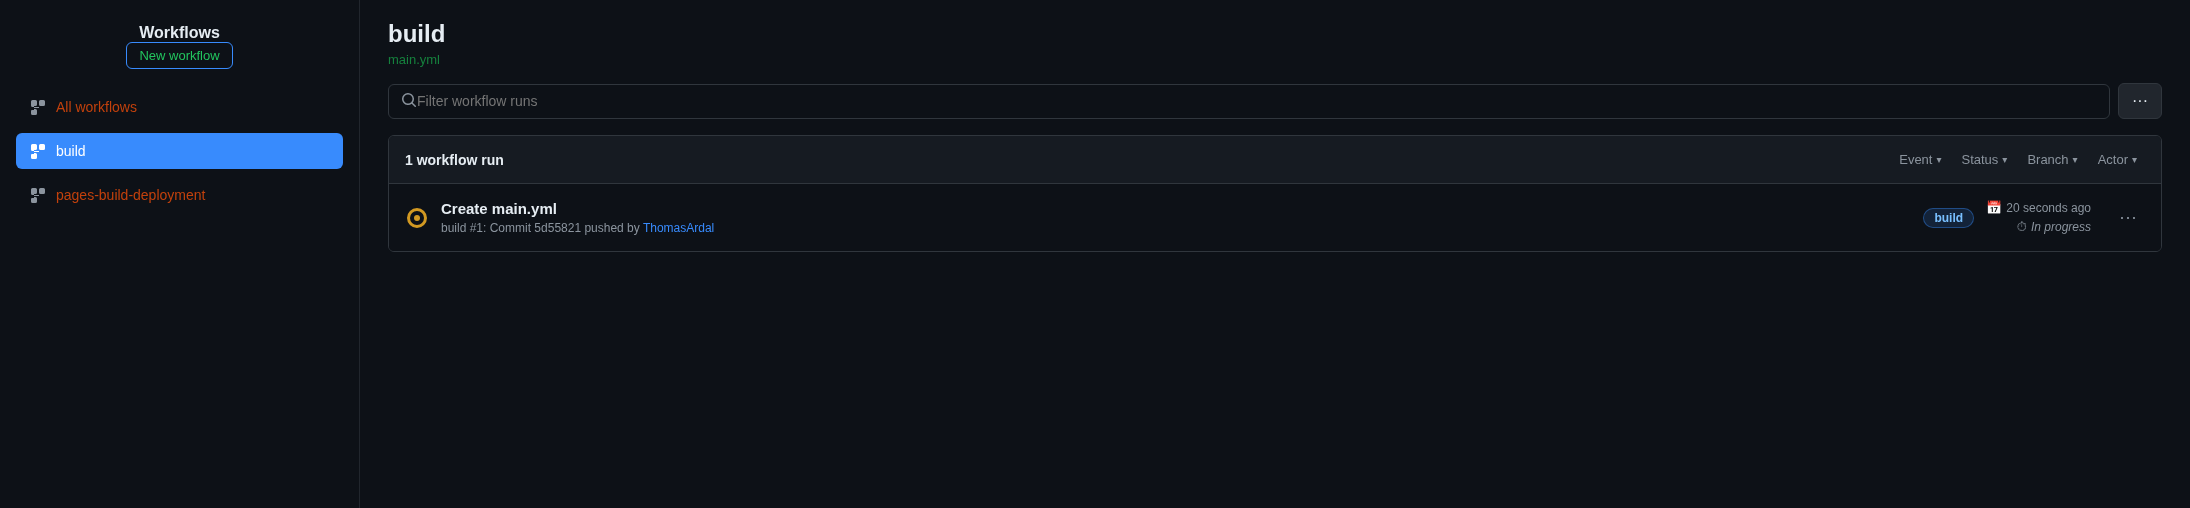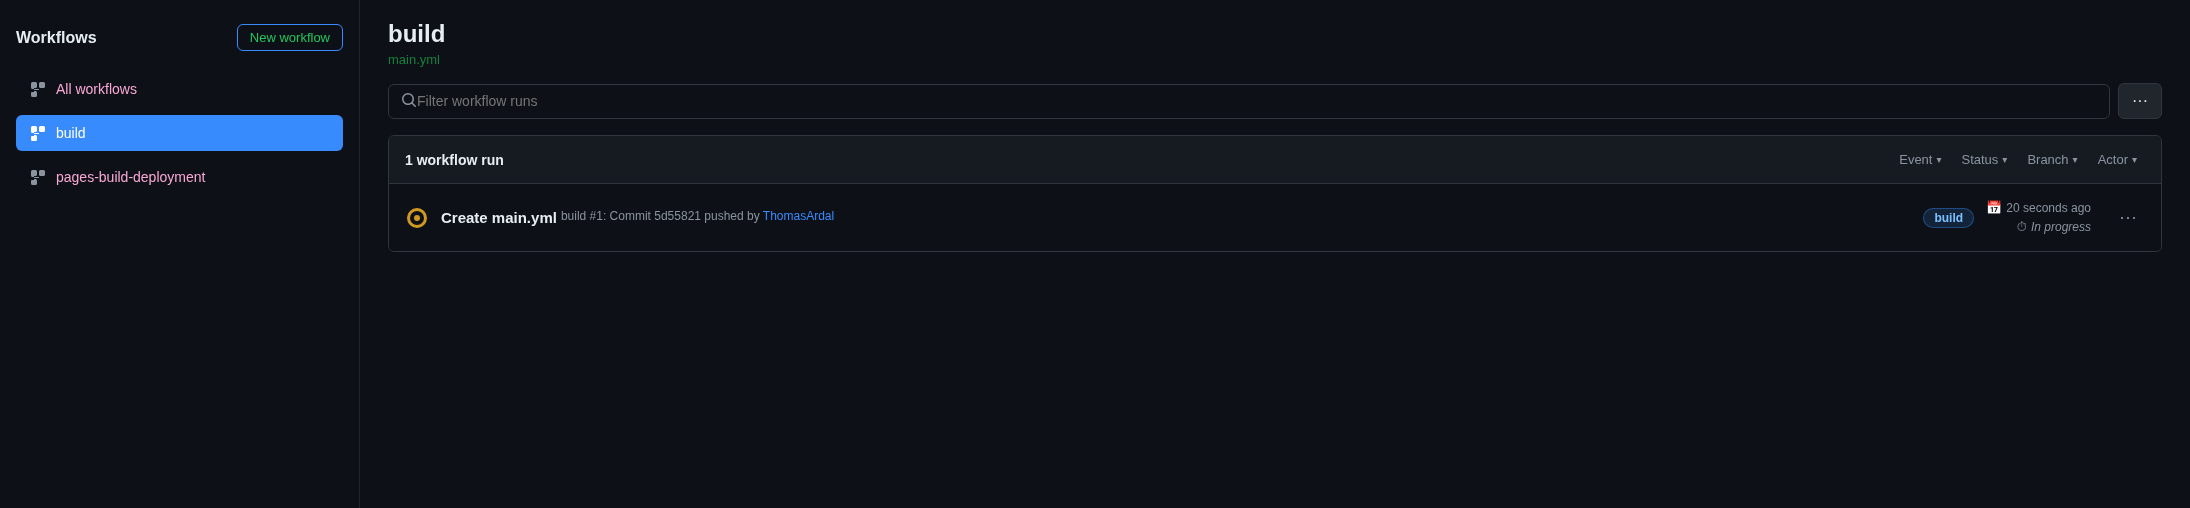--- a/index.html
+++ b/index.html
@@ -23,20 +23,21 @@
       display: flex;
       flex-direction: column;
       gap: 8px;
     }
 
     .sidebar-header {
       display: flex;
       align-items: center;
       justify-content: space-between;
       margin-bottom: 12px;
+      flex-direction: column;
     }
 
     .sidebar-title {
       font-size: 16px;
       font-weight: 600;
       color: #e6edf3;
     }
 
     .new-workflow-btn {
       background-color: transparent;
@@ -47,21 +48,21 @@
       font-size: 13px;
       cursor: pointer;
       white-space: nowrap;
     }
 
     .sidebar-link {
       display: flex;
       align-items: center;
       padding: 8px 12px;
       border-radius: 6px;
-      color: #f9a8d4;
+      color: #c2410c;
       cursor: pointer;
       font-size: 14px;
       gap: 8px;
     }
 
     .sidebar-link.active {
       background-color: #388bfd;
       color: #ffffff;
     }
 
@@ -230,20 +231,21 @@
       content: '';
       width: 6px;
       height: 6px;
       border-radius: 50%;
       background-color: #d29922;
     }
 
     .run-info {
       flex: 1;
       display: flex;
+      flex-direction: column;
       gap: 4px;
     }
 
     .run-title {
       font-size: 15px;
       font-weight: 600;
       color: #e6edf3;
     }
 
     .run-meta {

